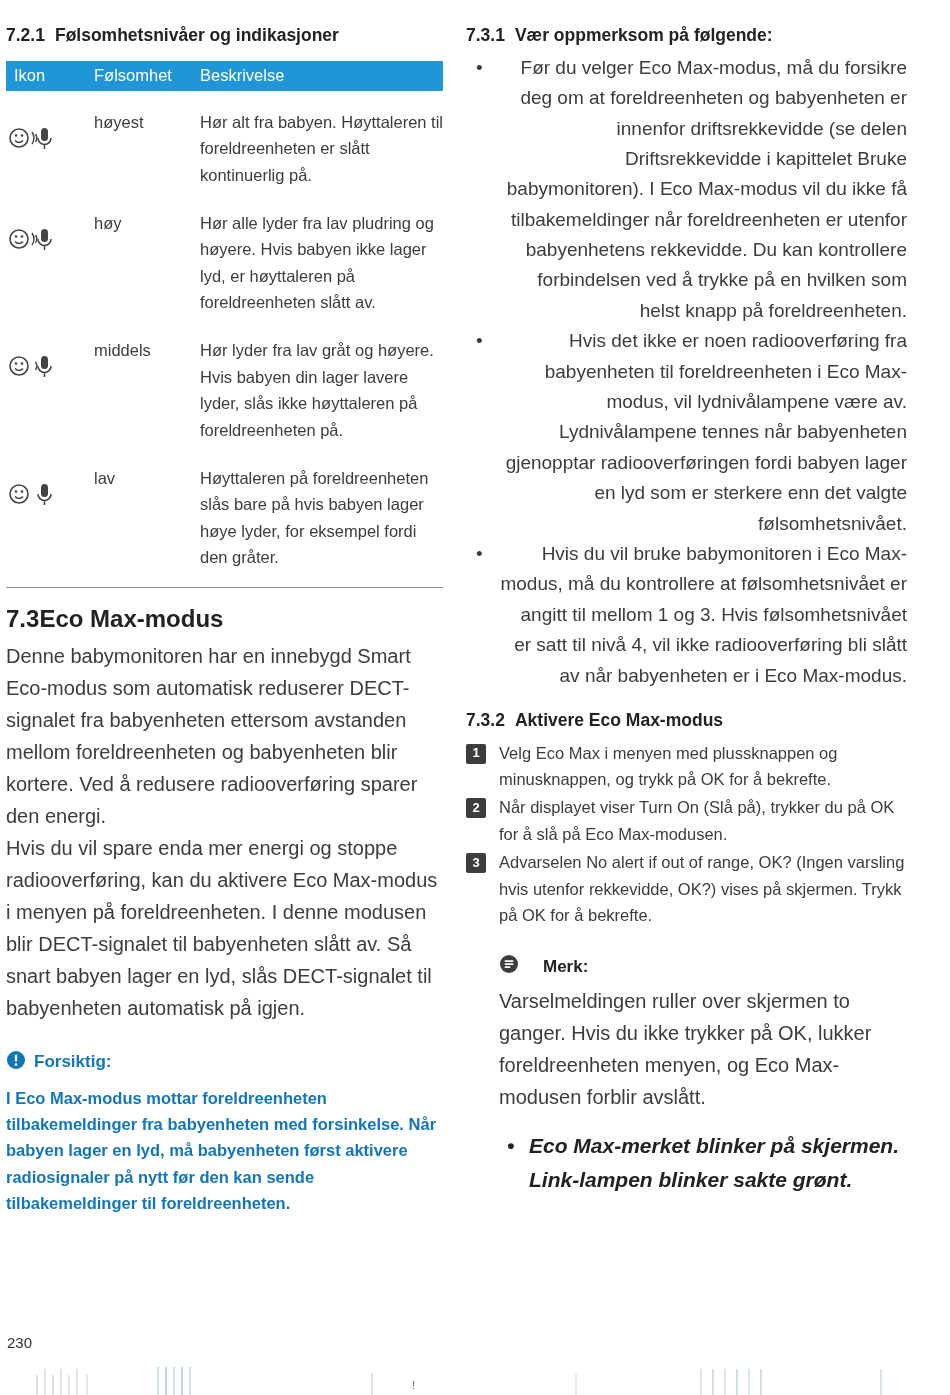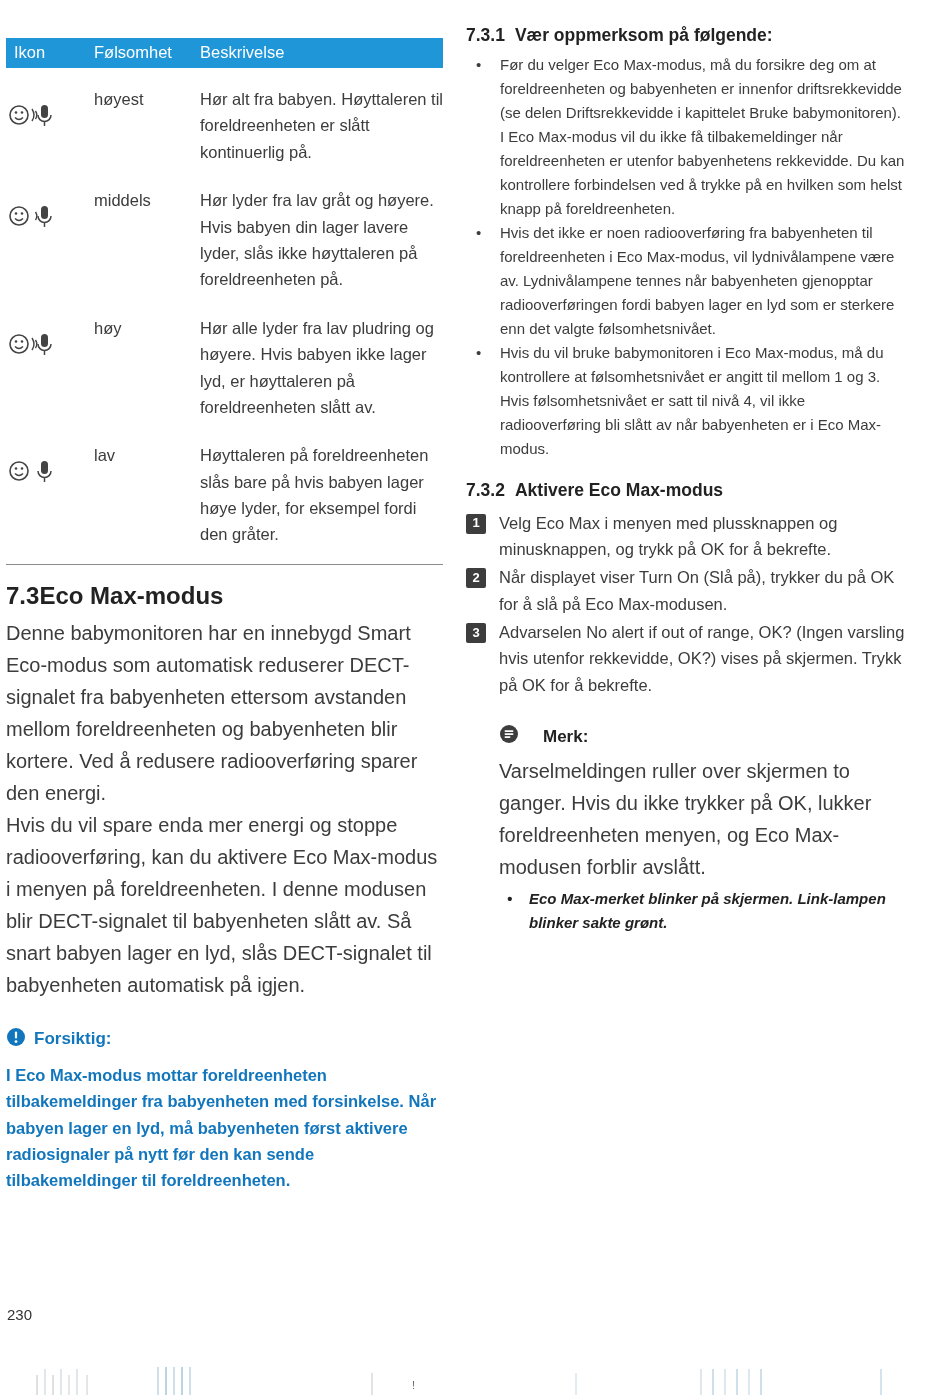--- a/index.html
+++ b/index.html
@@ -65,59 +65,63 @@
   .icon-cell svg{margin-top:14px;display:block;}
   
   .caution{margin-top:26px;}
   .c-head{display:flex;align-items:center;gap:8px;
     color:var(--caution-blue);font-weight:700;font-size:17px;margin-bottom:10px;}
   .c-text{color:var(--caution-blue);font-weight:600;font-size:16.5px;line-height:1.6;}
   .note{margin:26px 0 0 33px;}
   .n-head{display:flex;align-items:center;gap:24px;
     color:#222;font-weight:700;font-size:17px;margin-bottom:6px;}
   .note-bullet{
-    position:relative;padding-left:30px;margin-top:4px;
-    font-weight:700;font-style:italic;font-size:15px;line-height:1.6;color:#222;
+    position:relative;padding-left:30px;margin-top:16px;
+    font-weight:700;font-style:italic;font-size:21px;line-height:1.6;color:#222;
   }
   .note-bullet::before{content:"\2022";position:absolute;left:8px;}
   
   ul.bullets{list-style:none;margin-top:6px;}
   ul.bullets li{
     position:relative;padding-left:34px;
-    font-size:15px;line-height:1.6;
+    font-size:19px;line-height:1.6;text-align:right;
   }
   ul.bullets li::before{content:"\2022";position:absolute;left:10px;}
   ol.steps{list-style:none;margin-top:8px;}
   ol.steps li{
     position:relative;padding-left:33px;margin-bottom:2px;
     font-size:16.5px;line-height:1.6;
   }
   .badge{
     position:absolute;left:0;top:4px;
     width:20px;height:20px;border-radius:2px;
     background:var(--step-badge-bg);color:#fff;
     font-size:13px;font-weight:700;
     display:flex;align-items:center;justify-content:center;
   }
   
   .page-number{
-    position:absolute;left:7px;bottom:72px;
+    position:absolute;left:7px;bottom:44px;
     font-size:15px;color:#333;
   }
   .print-marks{position:absolute;left:0;bottom:0;width:950px;height:30px;}
   .pm{position:absolute;bottom:0;width:2px;}
   .pm-glyph{position:absolute;bottom:4px;font-size:11px;color:#666;}
 </style>
 </head>
 <body>
 
 <div class="columns">
 
   <div class="col-left">
 
+    <h3 class="h-sub">
+      <span>7.2.1</span>
+      <span>Følsomhetsnivåer og indikasjoner</span>
+    </h3>
 
     <table class="sens-table">
       <colgroup>
           <col class="c-icon">
           <col class="c-level">
           <col>
         </colgroup>
       <thead>
         <tr>
           <th class="c-icon">Ikon</th>
@@ -142,44 +146,44 @@
           <td>høyest</td>
           <td>Hør alt fra babyen. Høyttaleren til foreldreenheten er slått kontinuerlig på.</td>
         </tr>
         <tr>
           <td class="icon-cell">
             <svg width="46" height="30" viewBox="0 0 46 30">
               <circle cx="11" cy="15" r="9" fill="none" stroke="#444" stroke-width="1.6"></circle>
               <circle cx="8" cy="12.5" r="1.3" fill="#444"></circle>
                 <circle cx="14" cy="12.5" r="1.3" fill="#444"></circle>
               <path d="M7,17.5 Q11,21.5 15,17.5" fill="none" stroke="#444" stroke-width="1.5"></path>
+              <path d="M24,9 q4,6 0,12 M27.5,11 q2.6,4 0,8" fill="none" stroke="#444" stroke-width="1.4"></path>
+              <rect x="33" y="5" width="7" height="13" rx="3.5" fill="#444"></rect>
+              <path d="M30,15 a6.5,6.5 0 0 0 13,0" fill="none" stroke="#444" stroke-width="1.5"></path>
+              <line x1="36.5" y1="22" x2="36.5" y2="26" stroke="#444" stroke-width="1.5"></line>
+            </svg>
+          </td>
+          <td>høy</td>
+          <td>Hør alle lyder fra lav pludring og høyere. Hvis babyen ikke lager lyd, er høyttaleren på foreldreenheten slått av.</td>
+        </tr>
+        <tr>
+          <td class="icon-cell">
+            <svg width="46" height="30" viewBox="0 0 46 30">
+              <circle cx="11" cy="15" r="9" fill="none" stroke="#444" stroke-width="1.6"></circle>
+              <circle cx="8" cy="12.5" r="1.3" fill="#444"></circle>
+                <circle cx="14" cy="12.5" r="1.3" fill="#444"></circle>
+              <path d="M7,17.5 Q11,21.5 15,17.5" fill="none" stroke="#444" stroke-width="1.5"></path>
               <path d="M27.5,11 q2.6,4 0,8" fill="none" stroke="#444" stroke-width="1.4"></path>
               <rect x="33" y="5" width="7" height="13" rx="3.5" fill="#444"></rect>
               <path d="M30,15 a6.5,6.5 0 0 0 13,0" fill="none" stroke="#444" stroke-width="1.5"></path>
               <line x1="36.5" y1="22" x2="36.5" y2="26" stroke="#444" stroke-width="1.5"></line>
             </svg>
           </td>
           <td>middels</td>
           <td>Hør lyder fra lav gråt og høyere. Hvis babyen din lager lavere lyder, slås ikke høyttaleren på foreldreenheten på.</td>
-        </tr>
-        <tr>
-          <td class="icon-cell">
-            <svg width="46" height="30" viewBox="0 0 46 30">
-              <circle cx="11" cy="15" r="9" fill="none" stroke="#444" stroke-width="1.6"></circle>
-              <circle cx="8" cy="12.5" r="1.3" fill="#444"></circle>
-                <circle cx="14" cy="12.5" r="1.3" fill="#444"></circle>
-              <path d="M7,17.5 Q11,21.5 15,17.5" fill="none" stroke="#444" stroke-width="1.5"></path>
-              <path d="M24,9 q4,6 0,12 M27.5,11 q2.6,4 0,8" fill="none" stroke="#444" stroke-width="1.4"></path>
-              <rect x="33" y="5" width="7" height="13" rx="3.5" fill="#444"></rect>
-              <path d="M30,15 a6.5,6.5 0 0 0 13,0" fill="none" stroke="#444" stroke-width="1.5"></path>
-              <line x1="36.5" y1="22" x2="36.5" y2="26" stroke="#444" stroke-width="1.5"></line>
-            </svg>
-          </td>
-          <td>høy</td>
-          <td>Hør alle lyder fra lav pludring og høyere. Hvis babyen ikke lager lyd, er høyttaleren på foreldreenheten slått av.</td>
         </tr>
         <tr>
           <td class="icon-cell">
             <svg width="46" height="30" viewBox="0 0 46 30">
               <circle cx="11" cy="15" r="9" fill="none" stroke="#444" stroke-width="1.6"></circle>
               <circle cx="8" cy="12.5" r="1.3" fill="#444"></circle>
                 <circle cx="14" cy="12.5" r="1.3" fill="#444"></circle>
               <path d="M7,17.5 Q11,21.5 15,17.5" fill="none" stroke="#444" stroke-width="1.5"></path>
               <rect x="33" y="5" width="7" height="13" rx="3.5" fill="#444"></rect>
               <path d="M30,15 a6.5,6.5 0 0 0 13,0" fill="none" stroke="#444" stroke-width="1.5"></path>

